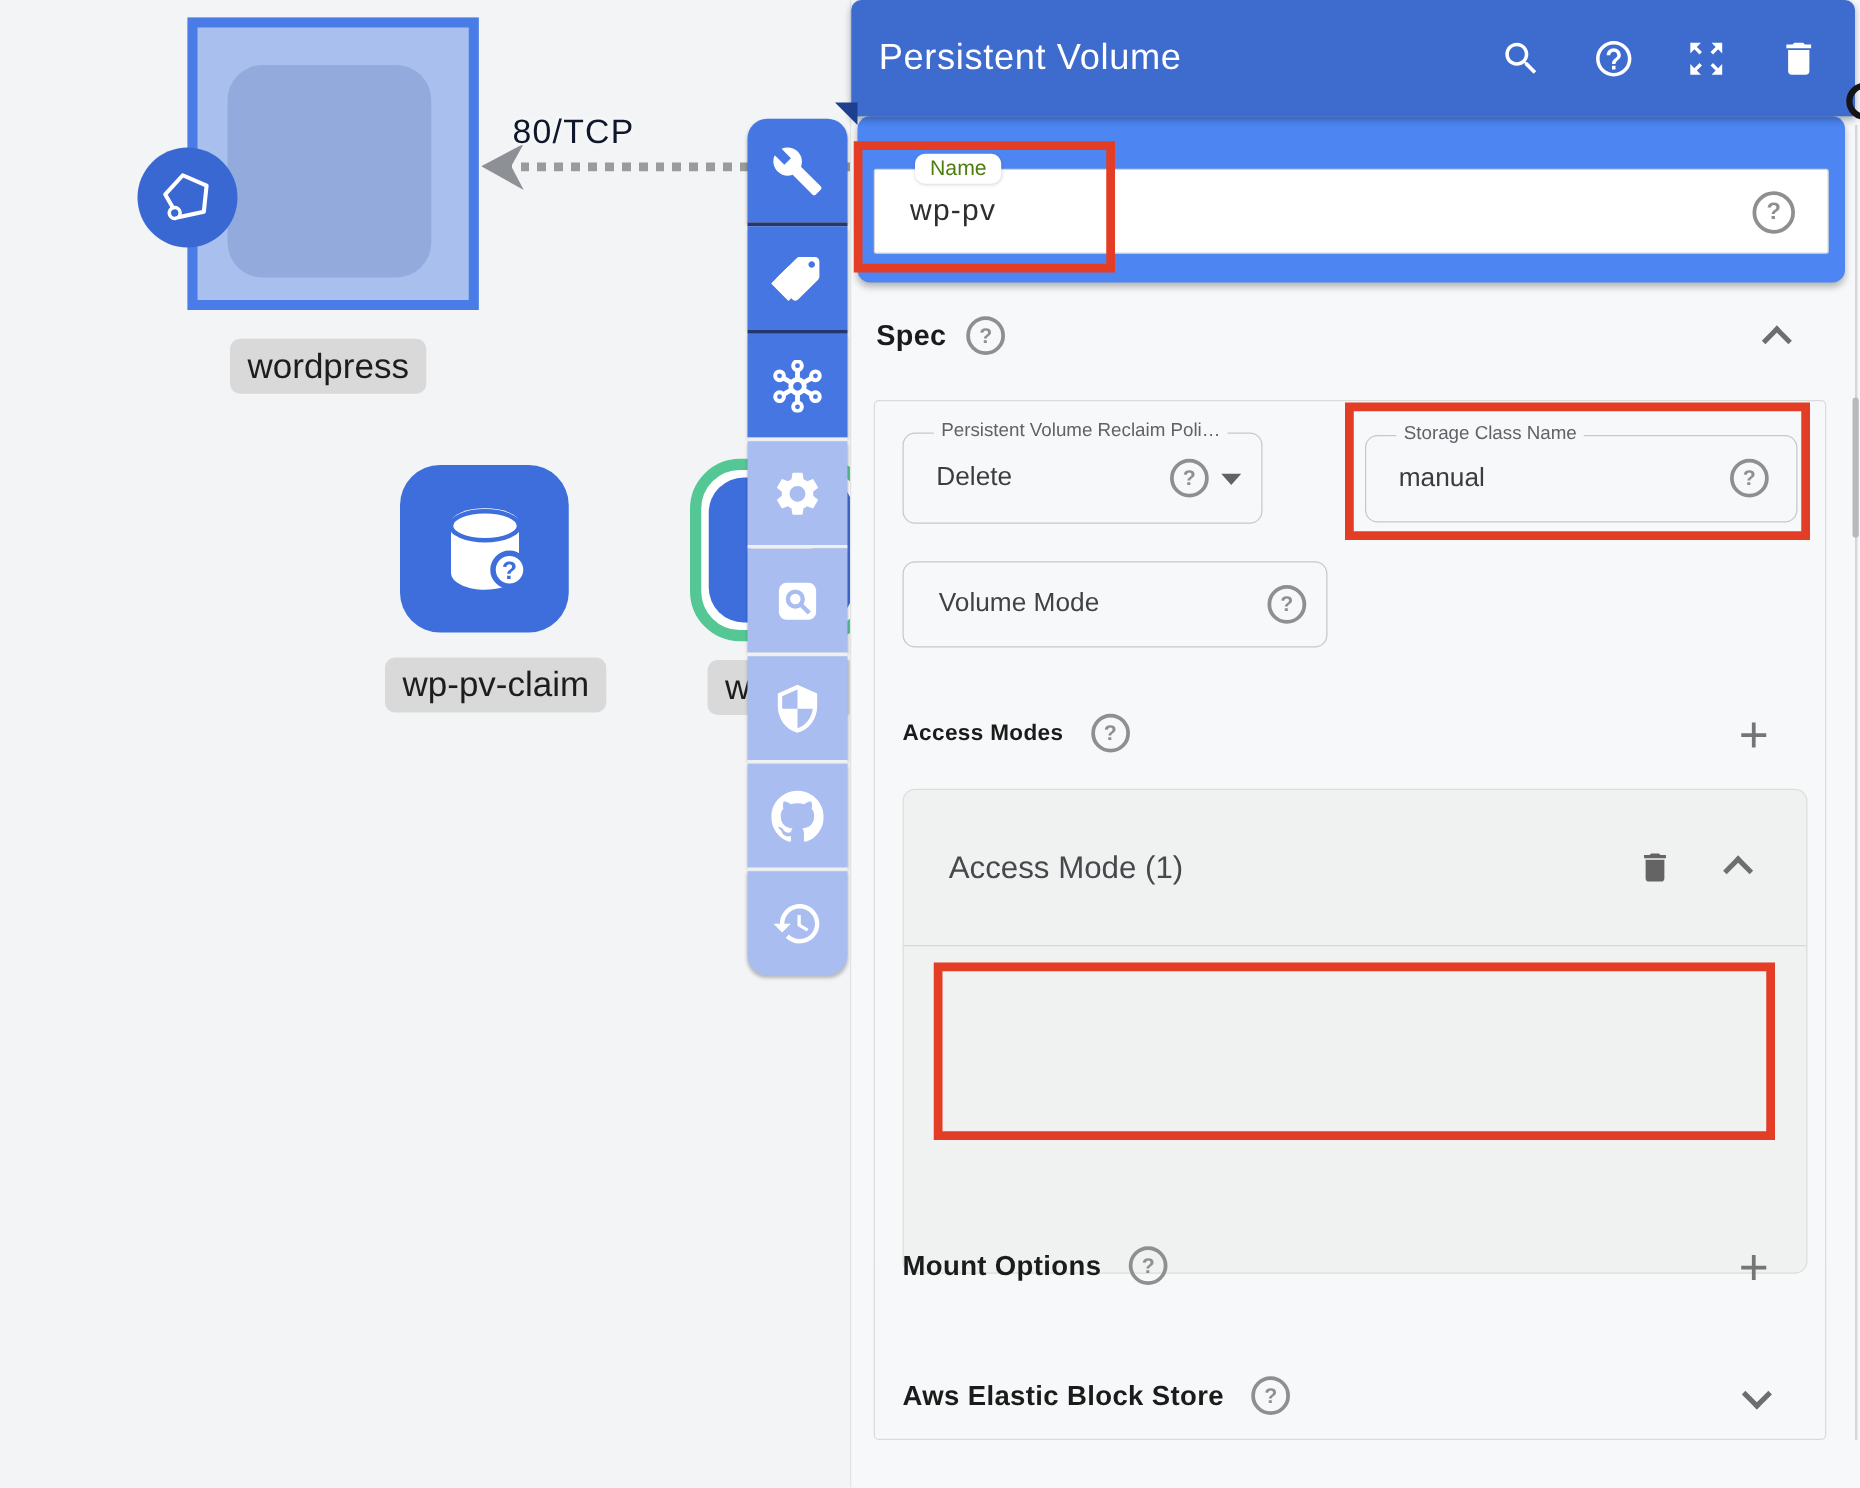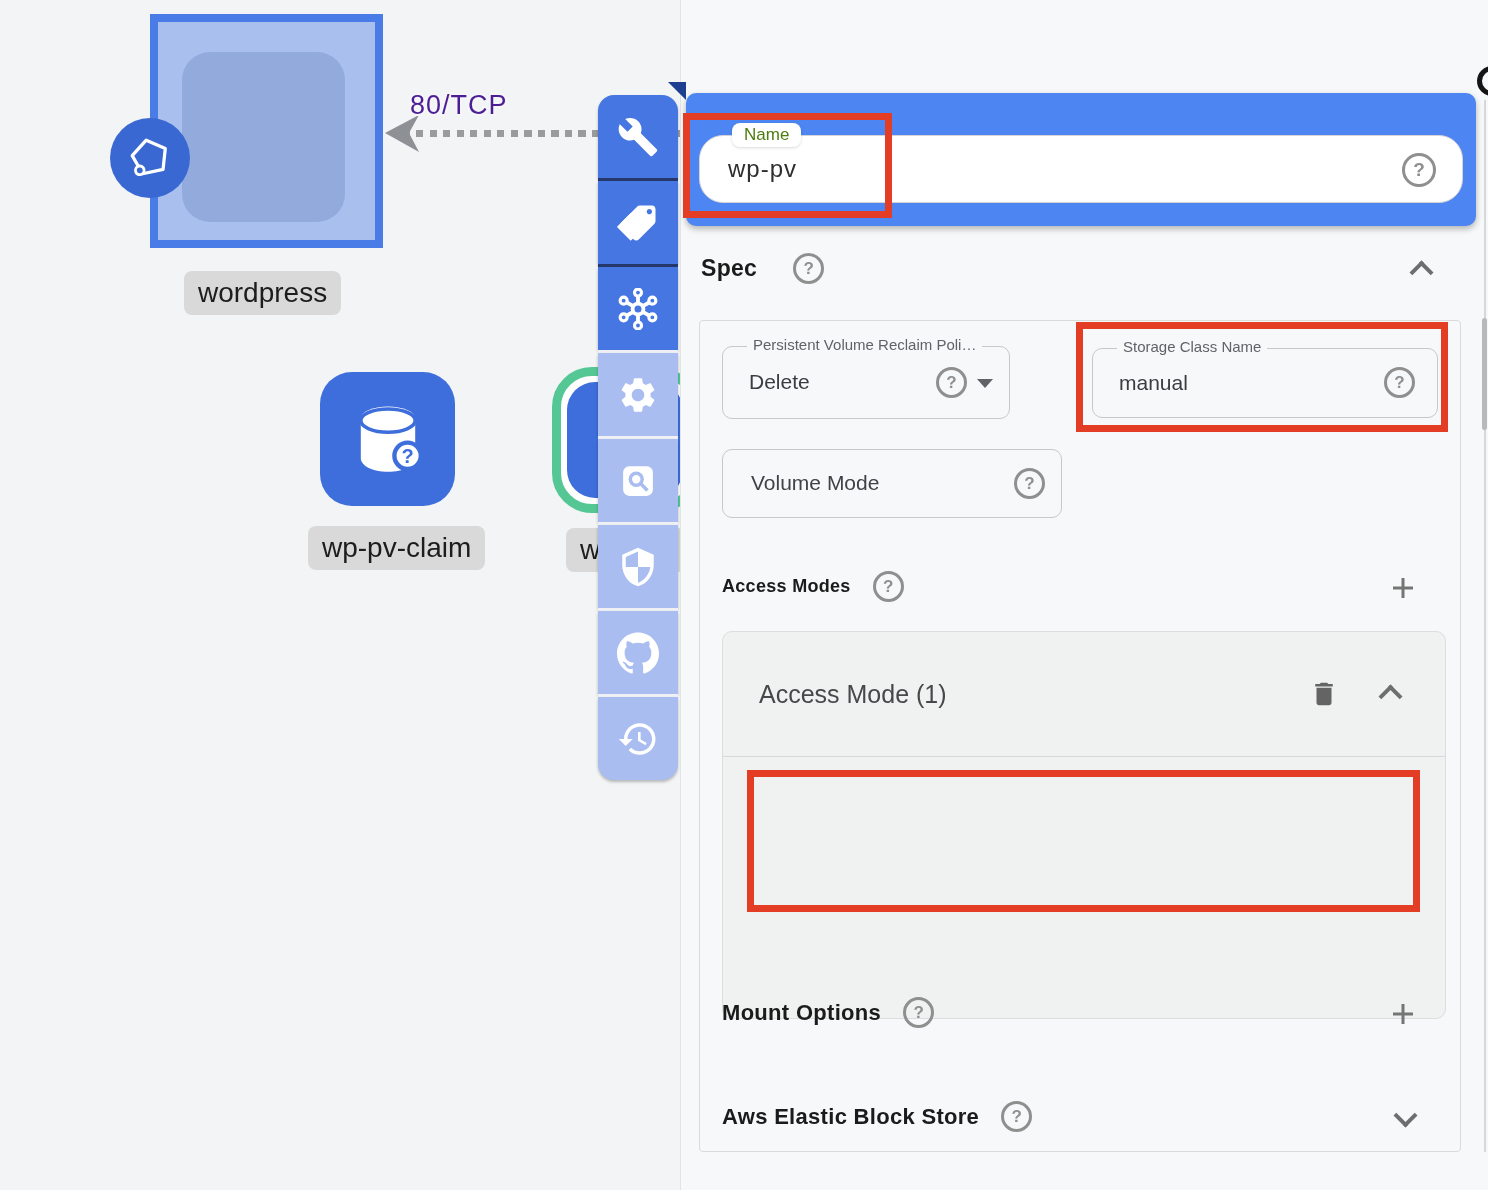--- a/index.html
+++ b/index.html
@@ -15,21 +15,21 @@
   #pod-badge { left:110px; top:118px; width:80px; height:80px; border-radius:50%;
     background:#3a68d2; z-index:3; display:flex; align-items:center; justify-content:center; }
   #pod-badge svg { width:52px; height:52px; transform:rotate(-12deg); }
 
   .chip { position:absolute; background:#d9d9d9; color:#1d1d1d; font-size:28px;
     padding:6px 14px; border-radius:8px; z-index:2; white-space:nowrap; }
 
   #edge-dots { left:403px; top:130px; width:277px; height:7px; z-index:1;
     background:repeating-linear-gradient(90deg,#9b9b9b 0 7px,transparent 7px 13.5px); }
   #edge-arrowhead { left:385px; top:115px; width:36px; height:37px; z-index:1; }
-  #edge-label { left:410px; top:90px; font-size:27px; color:#4c1d95; z-index:2; letter-spacing:1px;
+  #edge-label { left:410px; top:90px; font-size:27px; color:#0f172a; z-index:2; letter-spacing:1px;
     text-shadow:-2px -2px 0 #f4f6f7, 2px -2px 0 #f4f6f7, -2px 2px 0 #f4f6f7, 2px 2px 0 #f4f6f7,
       0 -2px 0 #f4f6f7, 0 2px 0 #f4f6f7, -2px 0 0 #f4f6f7, 2px 0 0 #f4f6f7; }
 
   .squircle { position:absolute; background:#3e6edb; border-radius:32px;
     display:flex; align-items:center; justify-content:center; }
   #pvc-node { left:320px; top:372px; width:135px; height:134px; z-index:2; }
   #pvc-node svg { width:96px; height:96px; }
   #pv-node-ring { left:552px; top:367px; width:146px; height:146px; border-radius:40px;
     border:9px solid #55c795; background:#ffffff; z-index:5; }
   #pv-node-ring .squircle { left:6px; top:6px; width:116px; height:116px; border-radius:28px; }
@@ -54,30 +54,30 @@
   #panel-header { position:absolute; left:0; top:0; width:803px; height:93px; background:#3d6bce;
     border-radius:8px 8px 0 0; box-shadow:0 3px 6px rgba(20,30,60,0.35); z-index:3;
     display:flex; align-items:center; }
   #panel-title { color:#ffffff; font-size:29px; font-weight:400; letter-spacing:0.5px; margin-left:22px; }
   #header-icons { position:absolute; right:28px; top:0; height:93px; display:flex; align-items:center; gap:40px; }
   #header-icons svg { width:34px; height:34px; display:block; cursor:pointer; }
 
   #name-section { position:absolute; left:5px; top:93px; width:790px; height:133px; background:#4d86f2;
     border-radius:10px; box-shadow:0 3px 6px rgba(0,0,0,0.28); z-index:2; }
   #name-input { position:absolute; left:13px; top:42px; width:764px; height:68px; background:#ffffff;
-    border:1px solid #d4d4d4; border-radius:24px; }
+    border:1px solid #d4d4d4; border-radius:2px; }
   #name-input .value { position:absolute; left:28px; top:0; line-height:66px; font-size:24px; color:#2e2e2e; letter-spacing:1px; }
   #name-chip { position:absolute; left:46px; top:30px; background:#ffffff; border-radius:8px;
     padding:2px 12px; font-size:17px; color:#4d7c0f; box-shadow:0 1px 3px rgba(0,0,0,0.15); z-index:4; }
 
   .qicon { display:inline-flex; align-items:center; justify-content:center; width:31px; height:31px;
     border:3px solid #8f8f8f; border-radius:50%; color:#8f8f8f; font-weight:700; font-size:17px;
     flex:none; background:transparent; }
 
-  #spec-heading { position:absolute; left:20px; top:253px; display:flex; align-items:center; gap:36px; }
+  #spec-heading { position:absolute; left:20px; top:253px; display:flex; align-items:center; gap:16px; }
   .section-title { font-size:23px; font-weight:700; color:#1b1b1b; letter-spacing:0.3px; }
   .chev { width:17px; height:17px; border-left:4px solid #6e6e6e; border-top:4px solid #6e6e6e; cursor:pointer; }
   .chev.up { transform:rotate(45deg); }
   .chev.down { transform:rotate(225deg); }
   #spec-collapse { position:absolute; right:58px; top:264px; }
 
   #spec-box { position:absolute; left:18px; top:320px; width:762px; height:832px;
     border:1px solid #d9dbdc; border-radius:4px; }
 
   .ofield { position:absolute; border:1.5px solid #c6c8c9; border-radius:10px; background:transparent; }
@@ -240,20 +240,37 @@
   <div class="tb-gap light"></div>
   <div class="tb-btn inactive last">
     <svg viewBox="0 0 24 24">
       <path fill="#ffffff" d="M13 3c-4.97 0-9 4.03-9 9H1l3.89 3.89.07.14L9 12H6c0-3.87 3.13-7 7-7s7 3.13 7 7-3.13 7-7 7c-1.93 0-3.68-.79-4.94-2.06l-1.42 1.42C8.27 19.99 10.51 21 13 21c4.97 0 9-4.03 9-9s-4.03-9-9-9zm-1 5v5l4.28 2.54.72-1.21-3.5-2.08V8H12z"></path>
     </svg>
   </div>
 </div>
 
 <div class="abs" id="panel">
 
+  <div id="panel-header">
+    <div id="panel-title">Persistent Volume</div>
+    <div id="header-icons">
+      <svg viewBox="0 0 24 24">
+        <path fill="#ffffff" d="M15.5 14h-.79l-.28-.27C15.41 12.59 16 11.11 16 9.5 16 5.91 13.09 3 9.5 3S3 5.91 3 9.5 5.91 16 9.5 16c1.61 0 3.09-.59 4.23-1.57l.27.28v.79l5 4.99L20.49 19l-4.99-5zm-6 0C7.01 14 5 11.99 5 9.5S7.01 5 9.5 5 14 7.01 14 9.5 11.99 14 9.5 14z"></path>
+      </svg>
+      <svg viewBox="0 0 24 24">
+        <path fill="#ffffff" d="M11 18h2v-2h-2v2zm1-16C6.48 2 2 6.48 2 12s4.48 10 10 10 10-4.48 10-10S17.52 2 12 2zm0 18c-4.41 0-8-3.59-8-8s3.59-8 8-8 8 3.59 8 8-3.59 8-8 8zm0-14c-2.21 0-4 1.79-4 4h2c0-1.1.9-2 2-2s2 .9 2 2c0 2-3 1.75-3 5h2c0-2.25 3-2.5 3-5 0-2.21-1.79-4-4-4z"></path>
+      </svg>
+      <svg viewBox="0 0 24 24">
+        <path fill="#ffffff" d="M15 3l2.3 2.3-2.89 2.87 1.42 1.42L18.7 6.7 21 9V3h-6zM3 9l2.3-2.3 2.87 2.89 1.42-1.42L6.7 5.3 9 3H3v6zm6 12l-2.3-2.3 2.89-2.87-1.42-1.42L5.3 17.3 3 15v6h6zm12-6l-2.3 2.3-2.87-2.89-1.42 1.42 2.89 2.87L15 21h6v-6z"></path>
+      </svg>
+      <svg viewBox="0 0 24 24">
+        <path fill="#ffffff" d="M6 19c0 1.1.9 2 2 2h8c1.1 0 2-.9 2-2V7H6v12zM19 4h-3.5l-1-1h-5l-1 1H5v2h14V4z"></path>
+      </svg>
+    </div>
+  </div>
 
   <div id="name-section">
     <div id="name-input">
       <div class="value">wp-pv</div>
       <span class="qicon" style="position:absolute; right:26px; top:17px; width:34px; height:34px; font-size:19px;">?</span>
     </div>
     <div id="name-chip">Name</div>
   </div>
 
   <div id="spec-heading">

